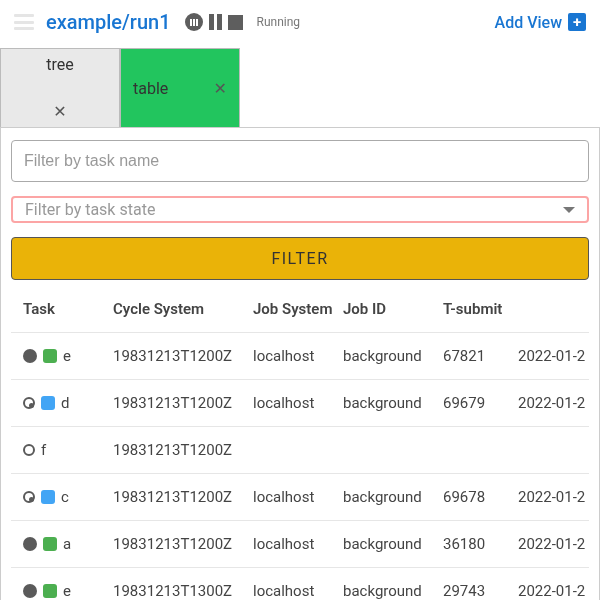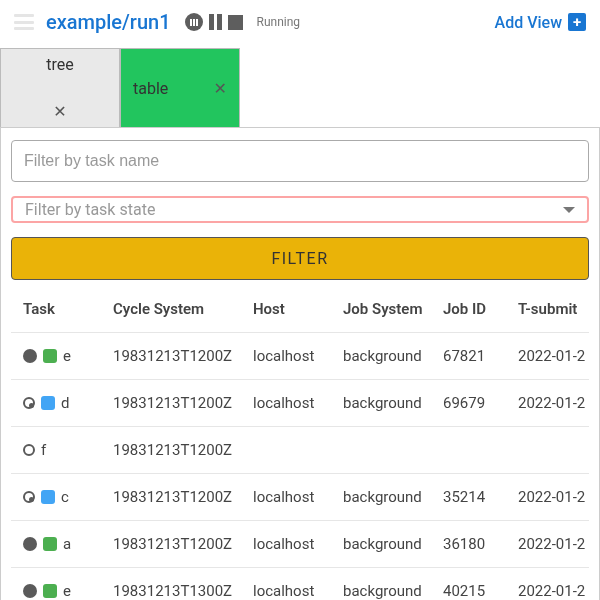--- a/index.html
+++ b/index.html
@@ -213,21 +213,20 @@
   <div class="select-box">
     <span>Filter by task state</span>
     <span class="chev-down"></span>
   </div>
   <div class="filter-btn">FILTER</div>
 
   <div class="table">
     <div class="thead">
       <div>Task</div>
       <div>Cycle System</div>
-      <div>Host</div>
       <div>Job System</div>
       <div>Job ID</div>
       <div>T-submit</div>
     </div>
     <div id="tbody">
         <div class="trow">
           <div class="task-cell">
             <div class="state-circle"></div>
             <div class="job-square job-green"></div>
             <span>e</span>
@@ -263,21 +262,21 @@
         </div>
         <div class="trow">
           <div class="task-cell">
             <div class="state-circle dot"></div>
             <div class="job-square job-blue"></div>
             <span>c</span>
           </div>
           <div>19831213T1200Z</div>
           <div>localhost</div>
           <div>background</div>
-          <div>35214</div>
+          <div>69678</div>
           <div>2022-01-2</div>
         </div>
         <div class="trow">
           <div class="task-cell">
             <div class="state-circle"></div>
             <div class="job-square job-green"></div>
             <span>a</span>
           </div>
           <div>19831213T1200Z</div>
           <div>localhost</div>
@@ -287,19 +286,19 @@
         </div>
         <div class="trow">
           <div class="task-cell">
             <div class="state-circle"></div>
             <div class="job-square job-green"></div>
             <span>e</span>
           </div>
           <div>19831213T1300Z</div>
           <div>localhost</div>
           <div>background</div>
-          <div>40215</div>
+          <div>29743</div>
           <div>2022-01-2</div>
         </div>
         <div class="trow"></div>
       </div>
   </div>
 </div>
 
 </body></html>

